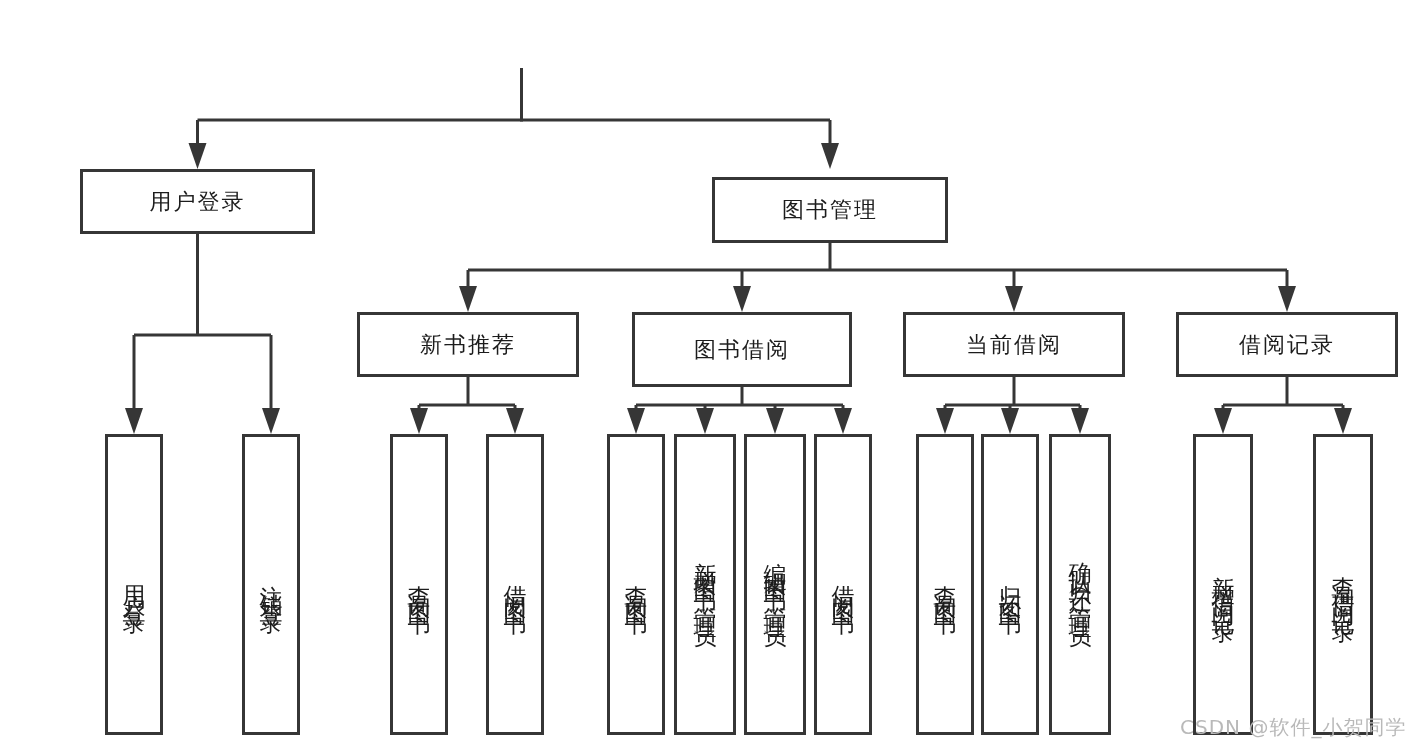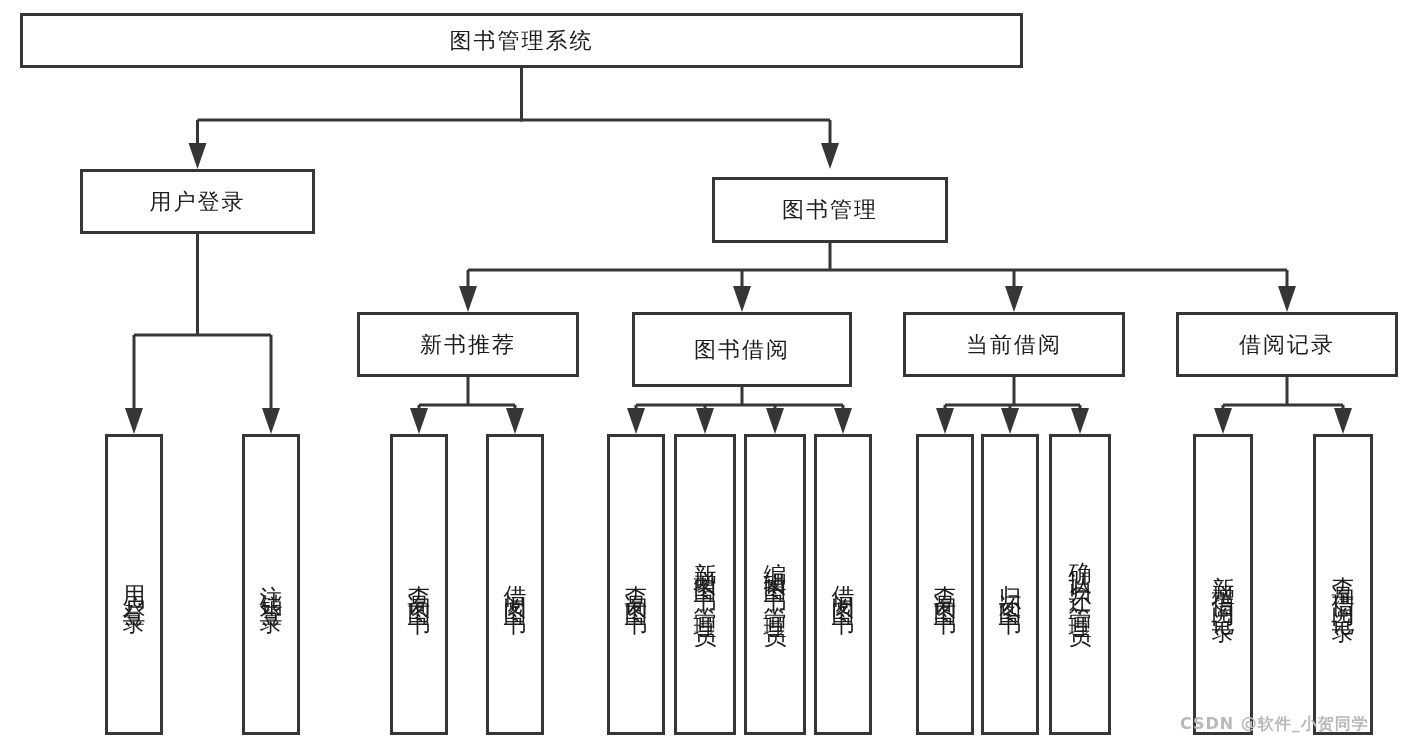--- a/index.html
+++ b/index.html
@@ -36,25 +36,24 @@
     text-orientation: mixed;
     font-size: 23px;
     color: #1c1c1c;
     letter-spacing: 9px;
     line-height: 1;
   }
   .watermark {
     position: absolute;
     left: 1180px;
     top: 714px;
-    font-size: 16px;
+    font-size: 20px;
     color: #b9b9b9;
     letter-spacing: 1px;
     white-space: nowrap;
-    font-weight: bold;
   }
 </style>
 </head>
 <body>
 
 <div id="stage">
 
   <svg id="connectors" viewBox="0 0 1405 747" xmlns="http://www.w3.org/2000/svg">
     <g stroke="#363636" stroke-width="3" fill="none">
 
@@ -117,23 +116,20 @@
       <polygon points="766,408 784,408 775,434"></polygon>
       <polygon points="834,408 852,408 843,434"></polygon>
       <polygon points="936,408 954,408 945,434"></polygon>
       <polygon points="1001,408 1019,408 1010,434"></polygon>
       <polygon points="1071,408 1089,408 1080,434"></polygon>
       <polygon points="1214,408 1232,408 1223,434"></polygon>
       <polygon points="1334,408 1352,408 1343,434"></polygon>
     </g>
   </svg>
 
-  <div class="node h-node" style="left:20px; top:13px; width:1003px; height:55px;">
-    <span class="lbl">图书管理系统</span>
-  </div>
 
   <div class="node h-node" style="left:80px; top:169px; width:235px; height:65px;">
     <span class="lbl">用户登录</span>
   </div>
   <div class="node h-node" style="left:712px; top:177px; width:236px; height:66px;">
     <span class="lbl">图书管理</span>
   </div>
 
   <div class="node h-node" style="left:357px; top:312px; width:222px; height:65px;">
     <span class="lbl">新书推荐</span>

